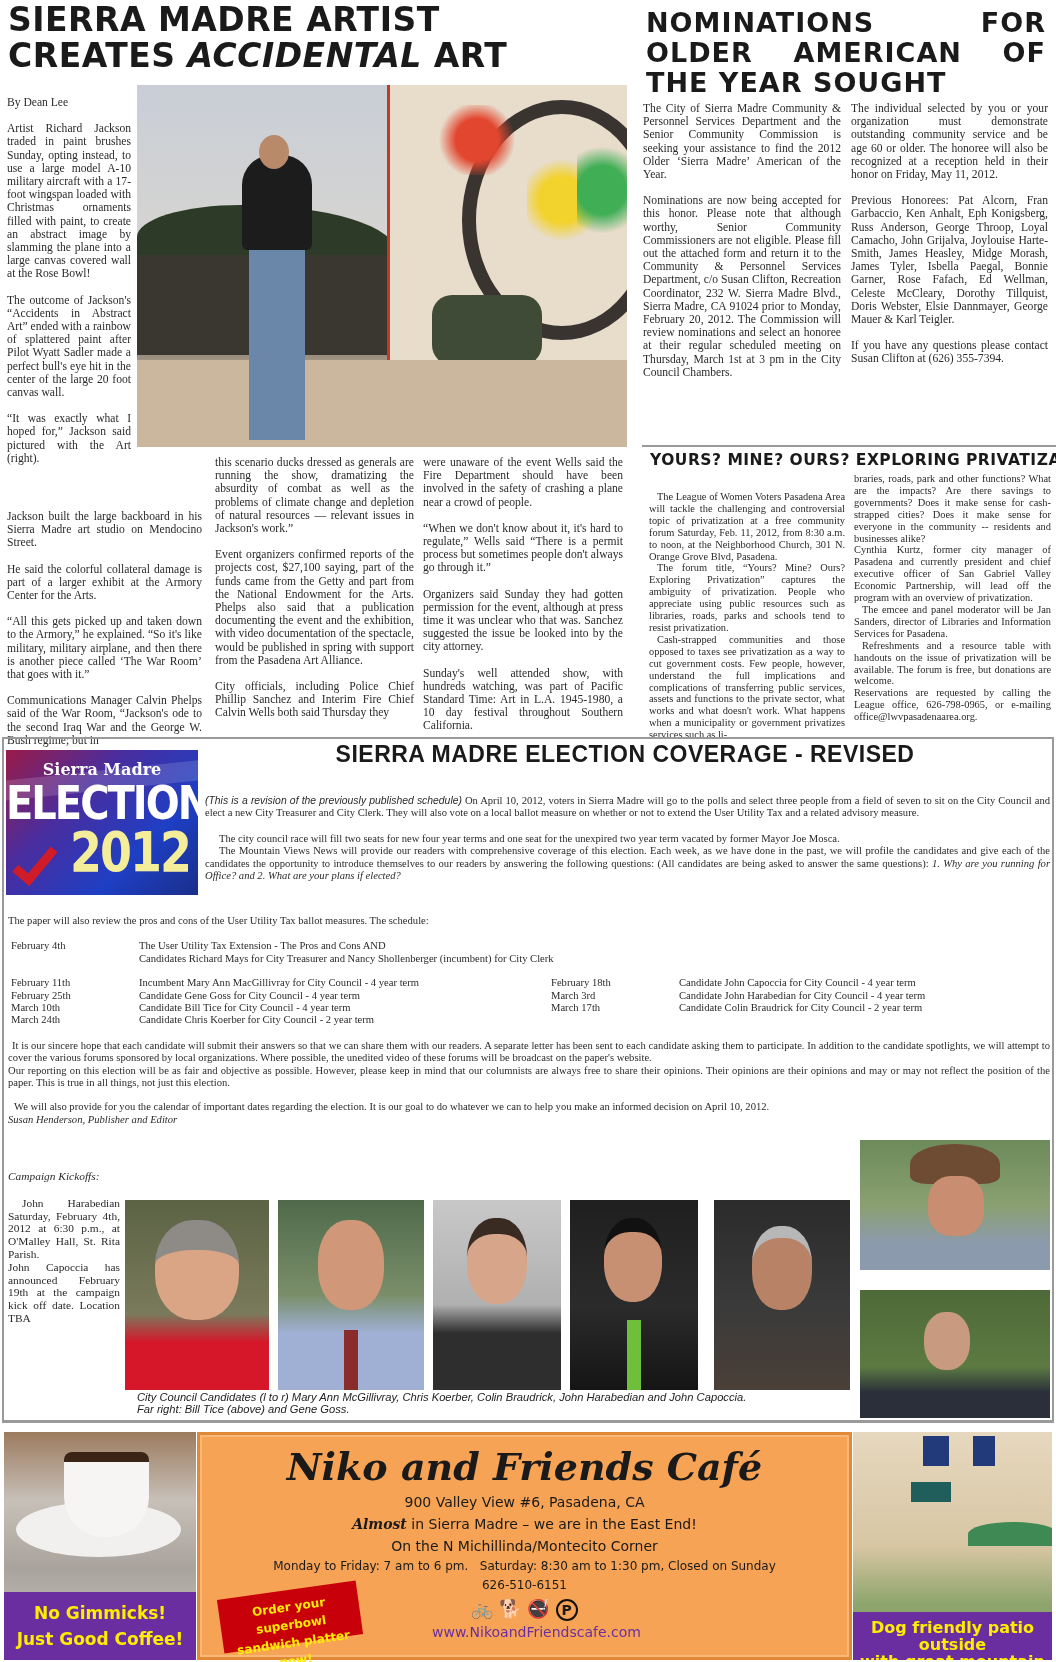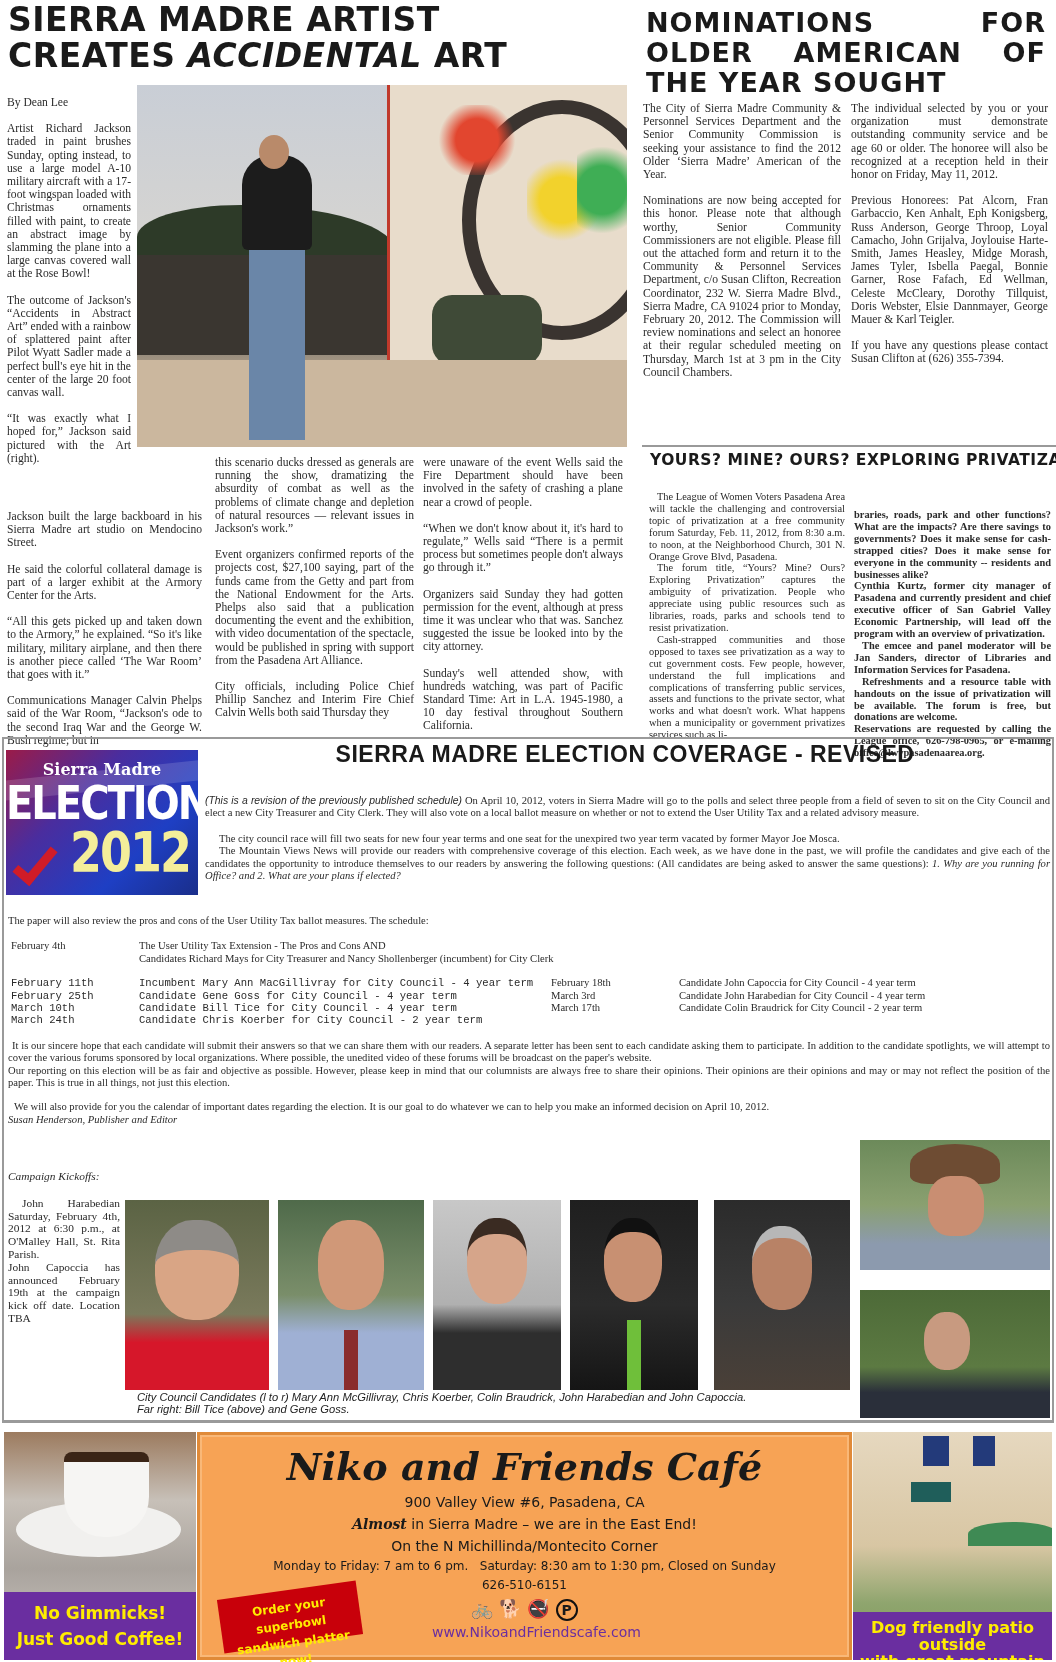--- a/index.html
+++ b/index.html
@@ -76,21 +76,21 @@
 </div>
 
 <div class="rule" style="left:642px;top:445px;width:414px;"></div>
 
 <div class="abs head-sans" style="left:650px;top:450px;width:400px;font-size:15.5px;line-height:20px;white-space:nowrap;">YOURS? MINE? OURS? EXPLORING PRIVATIZATION</div>
 <div class="abs priv-txt" style="left:649px;top:491px;width:196px;">
   <p>The League of Women Voters Pasadena Area will tackle the challenging and controversial topic of privatization at a free community forum Saturday, Feb. 11, 2012, from 8:30 a.m. to noon, at the Neighborhood Church, 301 N. Orange Grove Blvd, Pasadena.</p>
   <p>The forum title, “Yours? Mine? Ours? Exploring Privatization” captures the ambiguity of privatization. People who appreciate using public resources such as libraries, roads, parks and schools tend to resist privatization.</p>
   <p>Cash-strapped communities and those opposed to taxes see privatization as a way to cut government costs. Few people, however, understand the full implications and complications of transferring public services, assets and functions to the private sector, what works and what doesn't work. What happens when a municipality or government privatizes services such as li-</p>
 </div>
-<div class="abs priv-txt" style="left:854px;top:509px;width:197px;font-weight:bold;">
+<div class="abs priv-txt" style="left:854px;top:473px;width:197px;">
   <p style="text-indent:0">braries, roads, park and other functions? What are the impacts? Are there savings to governments? Does it make sense for cash-strapped cities? Does it make sense for everyone in the community -- residents and businesses alike?</p>
   <p style="text-indent:0">Cynthia Kurtz, former city manager of Pasadena and currently president and chief executive officer of San Gabriel Valley Economic Partnership, will lead off the program with an overview of privatization.</p>
   <p>The emcee and panel moderator will be Jan Sanders, director of Libraries and Information Services for Pasadena.</p>
   <p>Refreshments and a resource table with handouts on the issue of privatization will be available. The forum is free, but donations are welcome.</p>
   <p style="text-indent:0">Reservations are requested by calling the League office, 626-798-0965, or e-mailing office@lwvpasadenaarea.org.</p>
 </div>
 
 <div class="abs" style="left:2px;top:737px;width:1052px;height:686px;border:2px solid #9a9a9a;border-bottom-width:3px;"></div>
 <div class="abs head-sans" style="left:200px;top:740px;width:850px;text-align:center;font-size:23px;line-height:28px;font-family:'Liberation Sans',sans-serif;">SIERRA MADRE ELECTION COVERAGE - REVISED</div>
 
@@ -111,21 +111,21 @@
 <div class="abs el-txt" style="left:8px;top:915px;width:1042px;">
   <p>The paper will also review the pros and cons of the User Utility Tax ballot measures.  The schedule:</p>
   <div style="margin-top:13px;display:flex;padding-left:3px;">
     <div class="sched-date">February 4th</div>
     <div>
         <div>The User Utility Tax  Extension - The Pros and Cons   AND</div>
         <div>Candidates Richard Mays for City Treasurer and Nancy Shollenberger (incumbent) for City Clerk</div>
       </div>
   </div>
   <div style="margin-top:12px;display:flex;padding-left:3px;">
-    <div style="width:540px;font-family:Liberation Mono, monospace;">
+    <div style="width:540px;">
       <div class="sched-row">
           <div class="sched-date">February 11th</div>
           <div>Incumbent Mary Ann MacGillivray for City Council - 4 year term</div>
         </div>
       <div class="sched-row">
           <div class="sched-date">February 25th</div>
           <div>Candidate Gene Goss for City Council - 4 year term</div>
         </div>
       <div class="sched-row">
           <div class="sched-date">March 10th</div>

